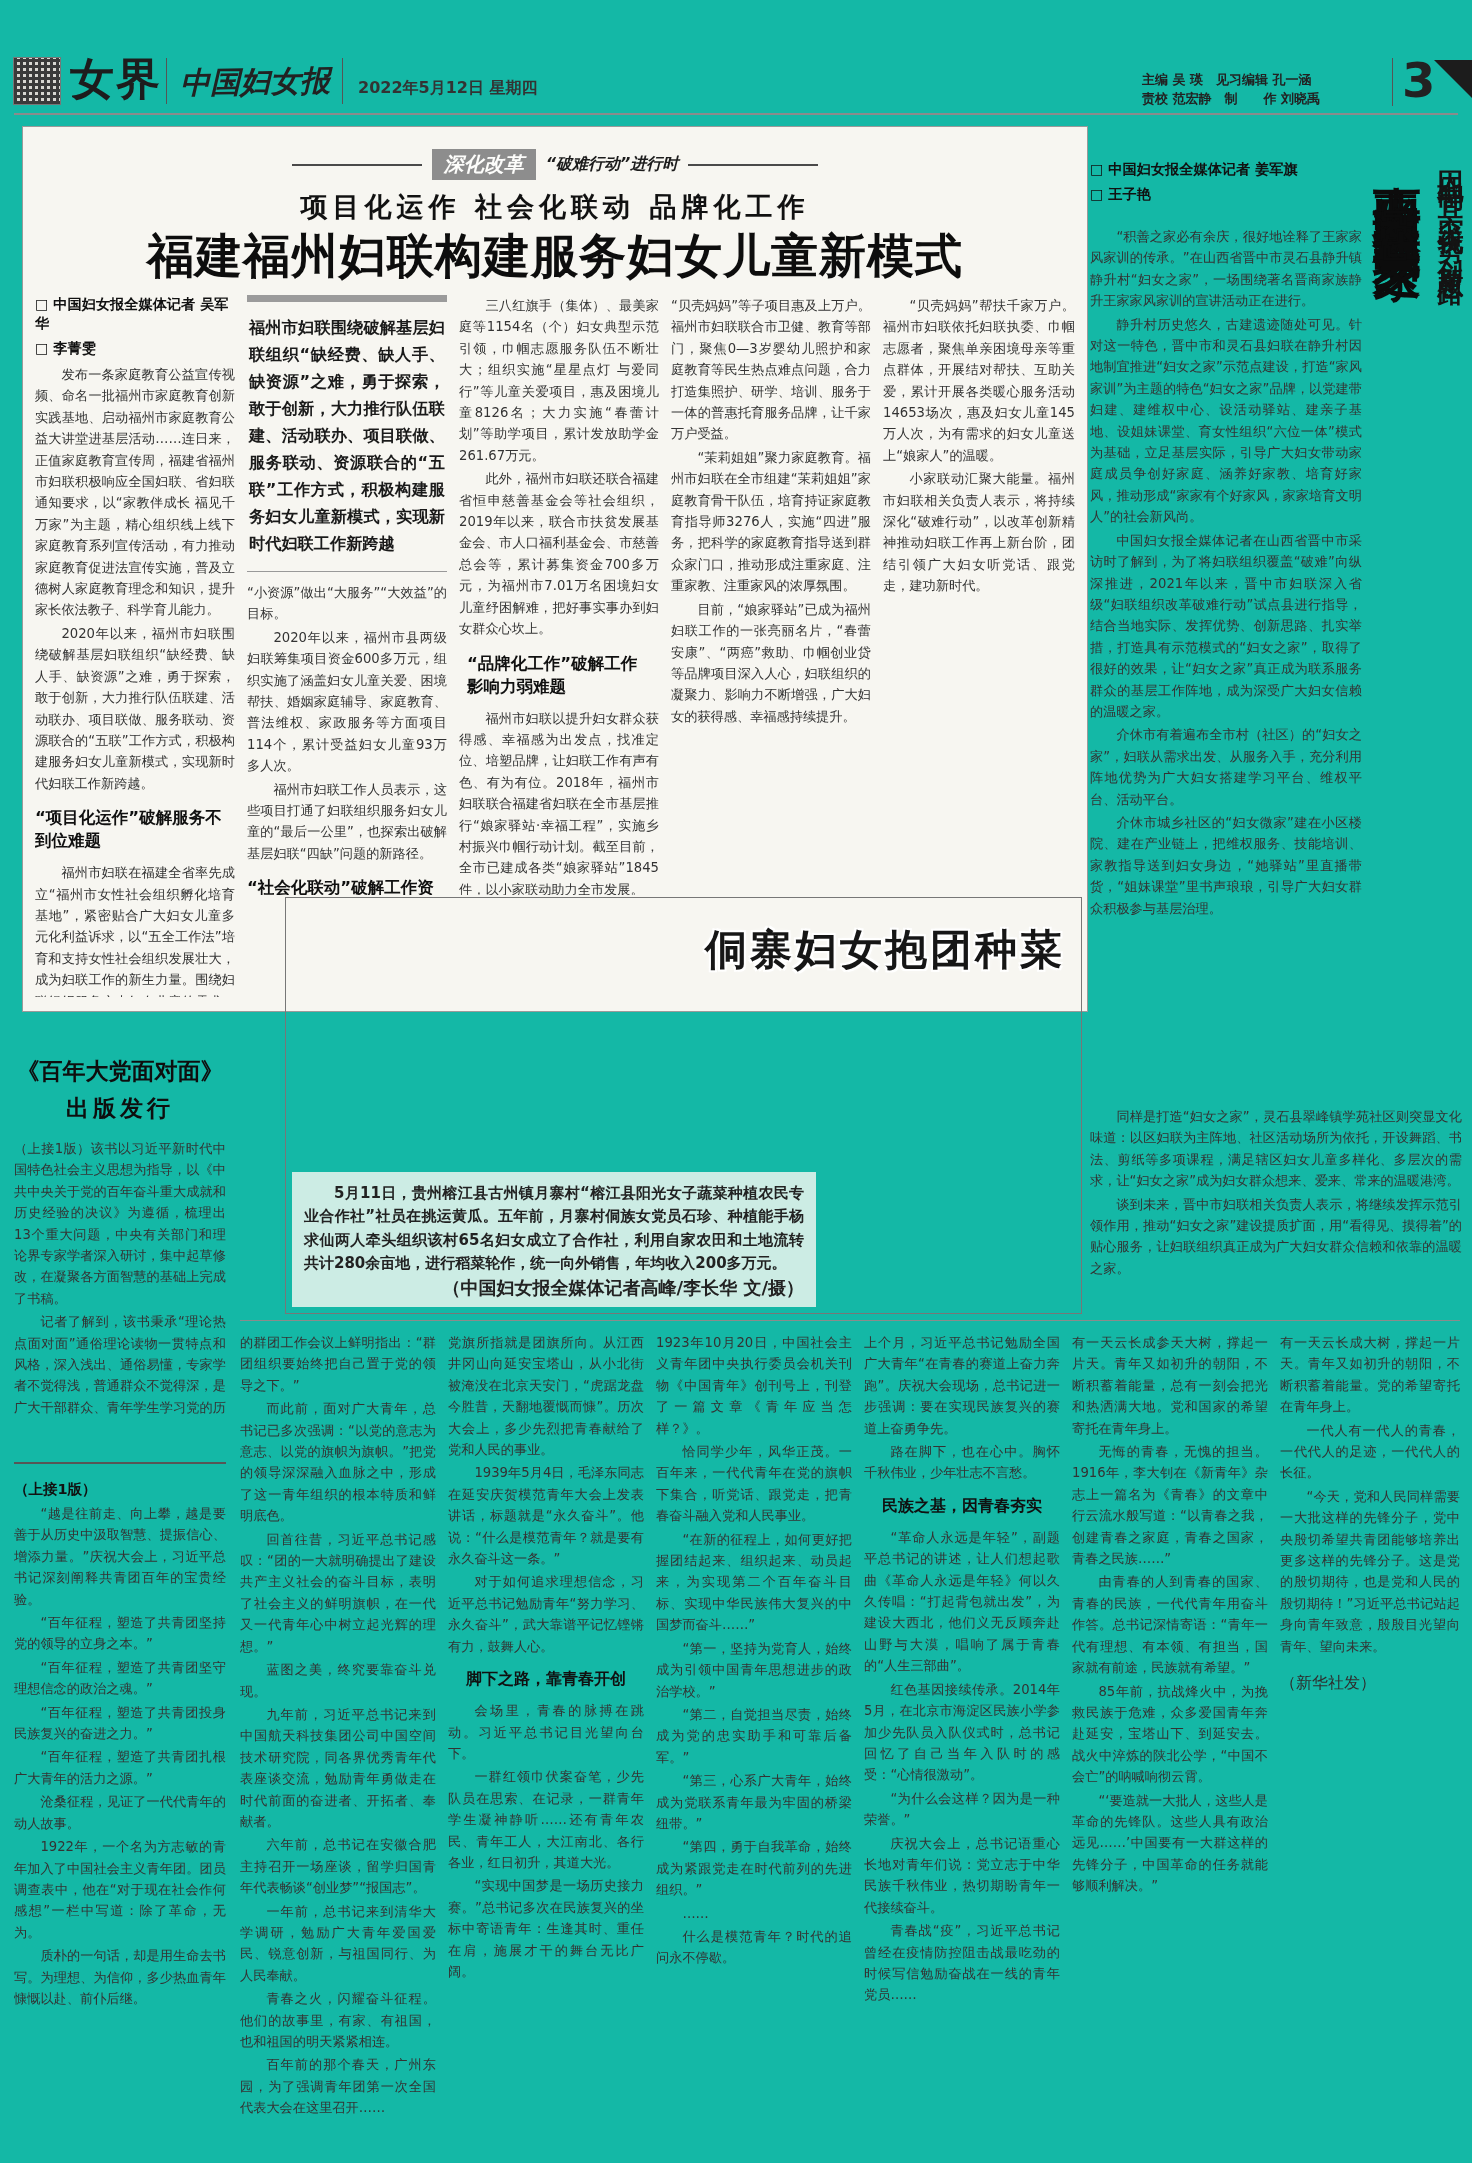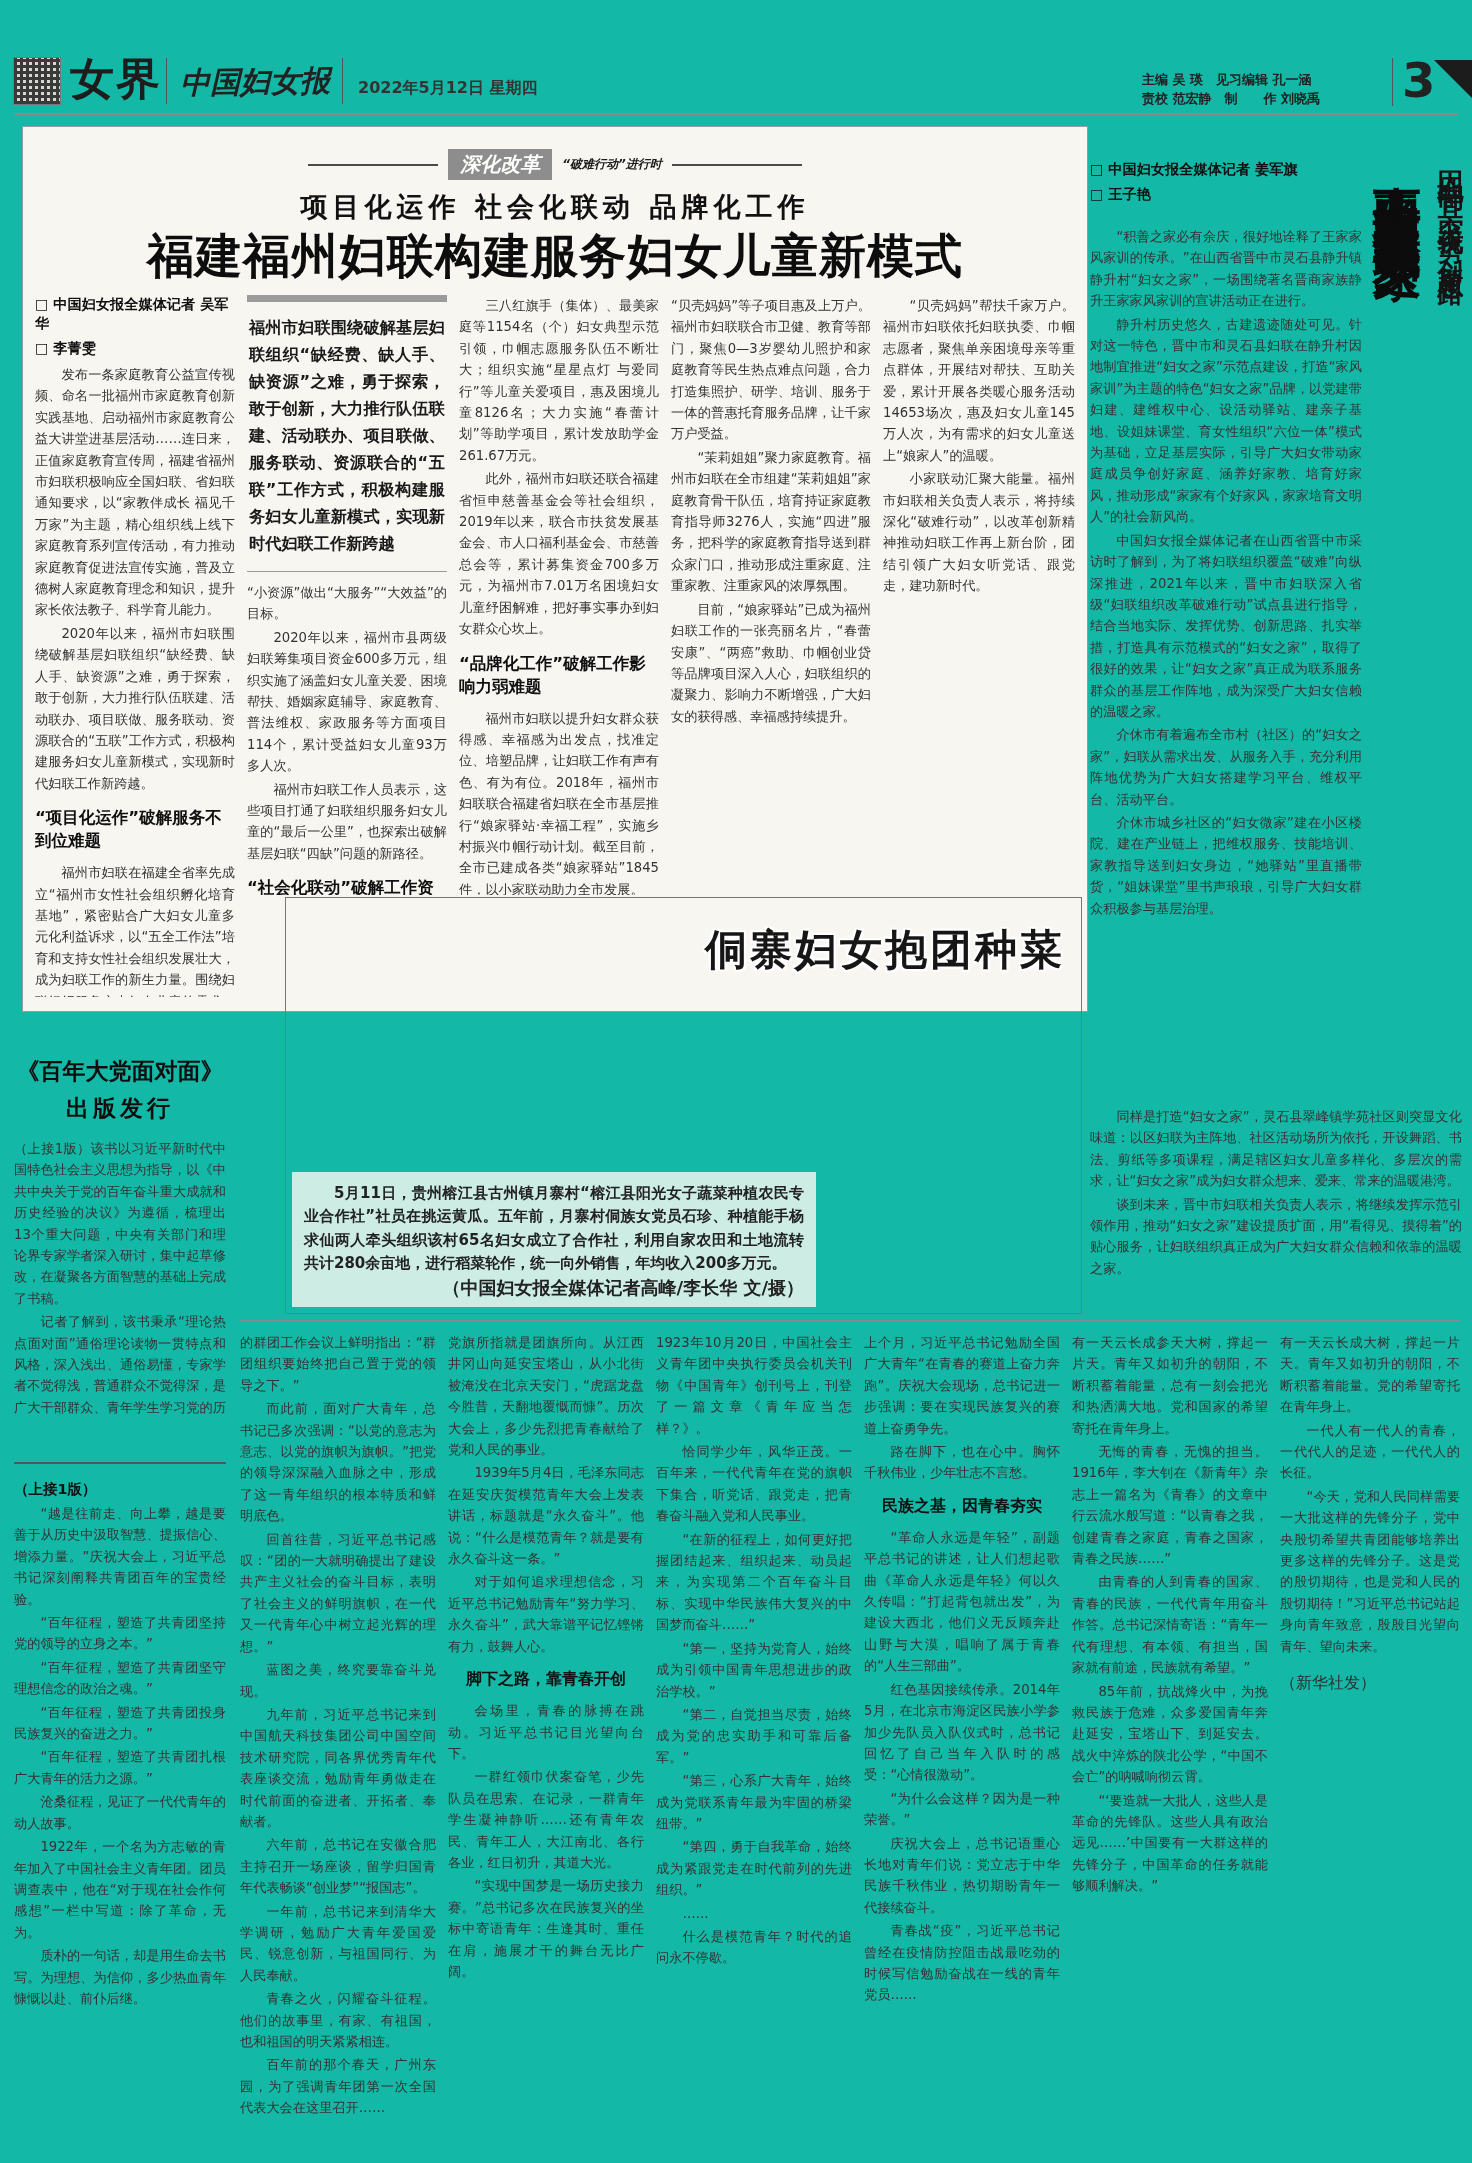--- a/index.html
+++ b/index.html
@@ -18,21 +18,21 @@
   #hd-credits{left:1142px;top:70px;font-size:13px;line-height:19px;color:#222;font-weight:bold;white-space:pre-line;text-align:left;}
   #hd-rule3{left:1392px;top:58px;height:48px;}
   #page-num{left:1402px;top:52px;font-size:48px;font-weight:900;color:#222;}
   #page-flag{left:1434px;top:60px;width:0;height:0;border-top:40px solid #1c1c1c;border-left:40px solid transparent;}
   #header-line{left:14px;top:113px;width:1444px;height:2px;background:#8b8b8b;}
   
   #main-box{left:22px;top:126px;width:1064px;height:884px;border:1px solid #9a9a9a;background:#f7f6f1;}
   #kicker-row{left:0;top:22px;width:100%;display:flex;align-items:center;justify-content:center;gap:10px;}
   .kline{width:130px;height:2px;background:#4a4a4a;}
   #kicker-box{background:#8d8d8d;color:#fdfdfb;font-style:italic;font-weight:bold;font-size:20px;padding:2px 12px;}
-  #kicker-rest{font-size:12px;font-weight:bold;font-style:italic;color:#1c1c1c;}
+  #kicker-rest{font-size:16px;font-weight:bold;font-style:italic;color:#1c1c1c;}
   #deck{left:0;top:62px;width:100%;text-align:center;font-size:27px;font-weight:900;letter-spacing:5px;color:#111;}
   #main-headline{left:0;top:98px;width:100%;text-align:center;font-size:47px;font-weight:900;letter-spacing:1px;color:#0d0d0d;}
   .col{position:absolute;top:168px;overflow:hidden;}
   #mcol1{left:12px;width:200px;height:702px;}
   #mcol2{left:224px;width:200px;height:600px;}
   #mcol3{left:436px;width:200px;height:600px;}
   #mcol4{left:648px;width:200px;height:600px;}
   #mcol5{left:860px;width:192px;height:600px;}
   
   .t-p,.t-pn{font-size:13.2px;line-height:21.4px;text-align:justify;margin:0 0 2px 0;color:#333;}
@@ -124,21 +124,21 @@
     <div class="col" id="mcol2">
         <p class="t-intro">福州市妇联围绕破解基层妇联组织“缺经费、缺人手、缺资源”之难，勇于探索，敢于创新，大力推行队伍联建、活动联办、项目联做、服务联动、资源联合的“五联”工作方式，积极构建服务妇女儿童新模式，实现新时代妇联工作新跨越</p>
         <p class="t-pn">“小资源”做出“大服务”“大效益”的目标。</p>
         <p class="t-p">2020年以来，福州市县两级妇联筹集项目资金600多万元，组织实施了涵盖妇女儿童关爱、困境帮扶、婚姻家庭辅导、家庭教育、普法维权、家政服务等方面项目114个，累计受益妇女儿童93万多人次。</p>
         <p class="t-p">福州市妇联工作人员表示，这些项目打通了妇联组织服务妇女儿童的“最后一公里”，也探索出破解基层妇联“四缺”问题的新路径。</p>
         <h4 class="t-s" style="margin: 12px 0px 10px;">“社会化联动”破解工作资源不足难题</h4>
       </div>
     <div class="col" id="mcol3">
         <p class="t-p">三八红旗手（集体）、最美家庭等1154名（个）妇女典型示范引领，巾帼志愿服务队伍不断壮大；组织实施“星星点灯 与爱同行”等儿童关爱项目，惠及困境儿童8126名；大力实施“春蕾计划”等助学项目，累计发放助学金261.67万元。</p>
         <p class="t-p">此外，福州市妇联还联合福建省恒申慈善基金会等社会组织，2019年以来，联合市扶贫发展基金会、市人口福利基金会、市慈善总会等，累计募集资金700多万元，为福州市7.01万名困境妇女儿童纾困解难，把好事实事办到妇女群众心坎上。</p>
-        <h4 class="t-s" style="margin: 12px 0px 10px;">“品牌化工作”破解工作影响力弱难题</h4>
+        <h4 class="t-s" style="margin: 12px 8px 10px;">“品牌化工作”破解工作影响力弱难题</h4>
         <p class="t-p">福州市妇联以提升妇女群众获得感、幸福感为出发点，找准定位、培塑品牌，让妇联工作有声有色、有为有位。2018年，福州市妇联联合福建省妇联在全市基层推行“娘家驿站·幸福工程”，实施乡村振兴巾帼行动计划。截至目前，全市已建成各类“娘家驿站”1845件，以小家联动助力全市发展。</p>
       </div>
     <div class="col" id="mcol4">
         <p class="t-pn">“贝壳妈妈”等子项目惠及上万户。福州市妇联联合市卫健、教育等部门，聚焦0—3岁婴幼儿照护和家庭教育等民生热点难点问题，合力打造集照护、研学、培训、服务于一体的普惠托育服务品牌，让千家万户受益。</p>
         <p class="t-p">“茉莉姐姐”聚力家庭教育。福州市妇联在全市组建“茉莉姐姐”家庭教育骨干队伍，培育持证家庭教育指导师3276人，实施“四进”服务，把科学的家庭教育指导送到群众家门口，推动形成注重家庭、注重家教、注重家风的浓厚氛围。</p>
         <p class="t-p">目前，“娘家驿站”已成为福州妇联工作的一张亮丽名片，“春蕾安康”、“两癌”救助、巾帼创业贷等品牌项目深入人心，妇联组织的凝聚力、影响力不断增强，广大妇女的获得感、幸福感持续提升。</p>
       </div>
     <div class="col" id="mcol5">
         <p class="t-p">“贝壳妈妈”帮扶千家万户。福州市妇联依托妇联执委、巾帼志愿者，聚焦单亲困境母亲等重点群体，开展结对帮扶、互助关爱，累计开展各类暖心服务活动14653场次，惠及妇女儿童145万人次，为有需求的妇女儿童送上“娘家人”的温暖。</p>
         <p class="t-p">小家联动汇聚大能量。福州市妇联相关负责人表示，将持续深化“破难行动”，以改革创新精神推动妇联工作再上新台阶，团结引领广大妇女听党话、跟党走，建功新时代。</p>

